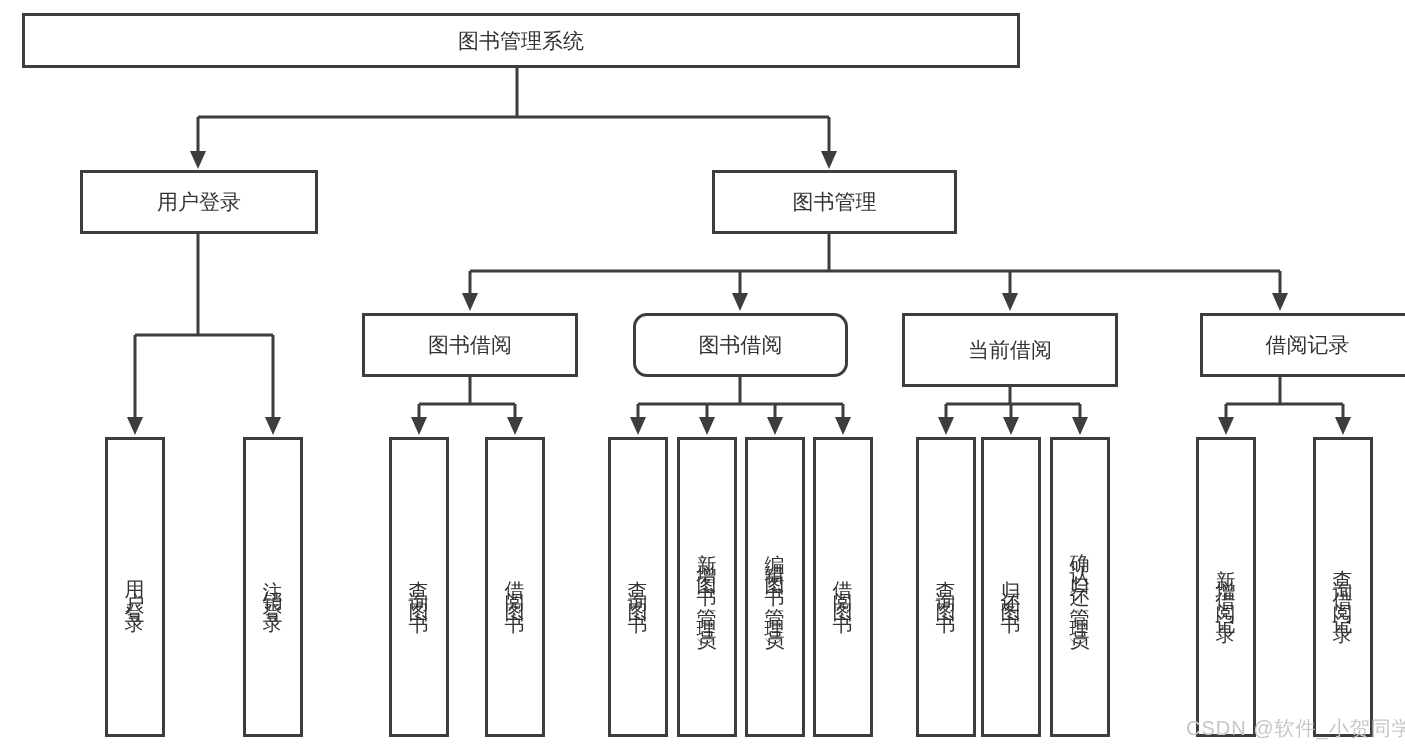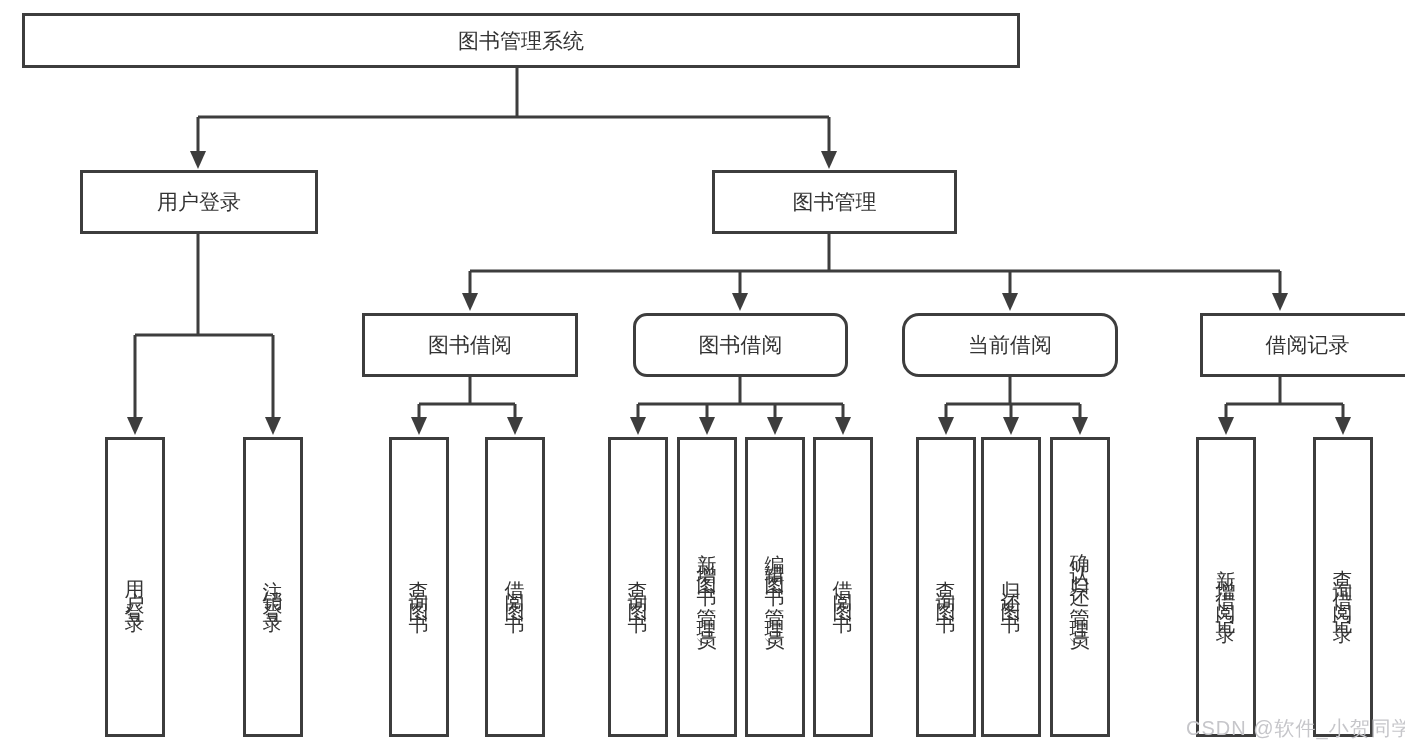--- a/index.html
+++ b/index.html
@@ -85,21 +85,21 @@
   <div class="hbox" style="left:712px;top:170px;width:245px;height:64px;">
     <span>图书管理</span>
   </div>
 
   <div class="hbox" style="left:362px;top:313px;width:216px;height:64px;">
     <span>图书借阅</span>
   </div>
   <div class="hbox" style="left:633px;top:313px;width:215px;height:64px;border-radius:14px;">
     <span>图书借阅</span>
   </div>
-  <div class="hbox" style="left:902px;top:313px;width:216px;height:64px;border-radius:17px;">
+  <div class="hbox" style="left:902px;top:313px;width:216px;height:74px;">
     <span>当前借阅</span>
   </div>
   <div class="hbox" style="left:1172px;top:313px;width:215px;height:64px;margin-left:28px;">
     <span>借阅记录</span>
   </div>
 
   <div class="vbox" style="left:105px;width:60px;">
     <span class="vtext">用户登录</span>
   </div>
   <div class="vbox" style="left:243px;width:60px;">

